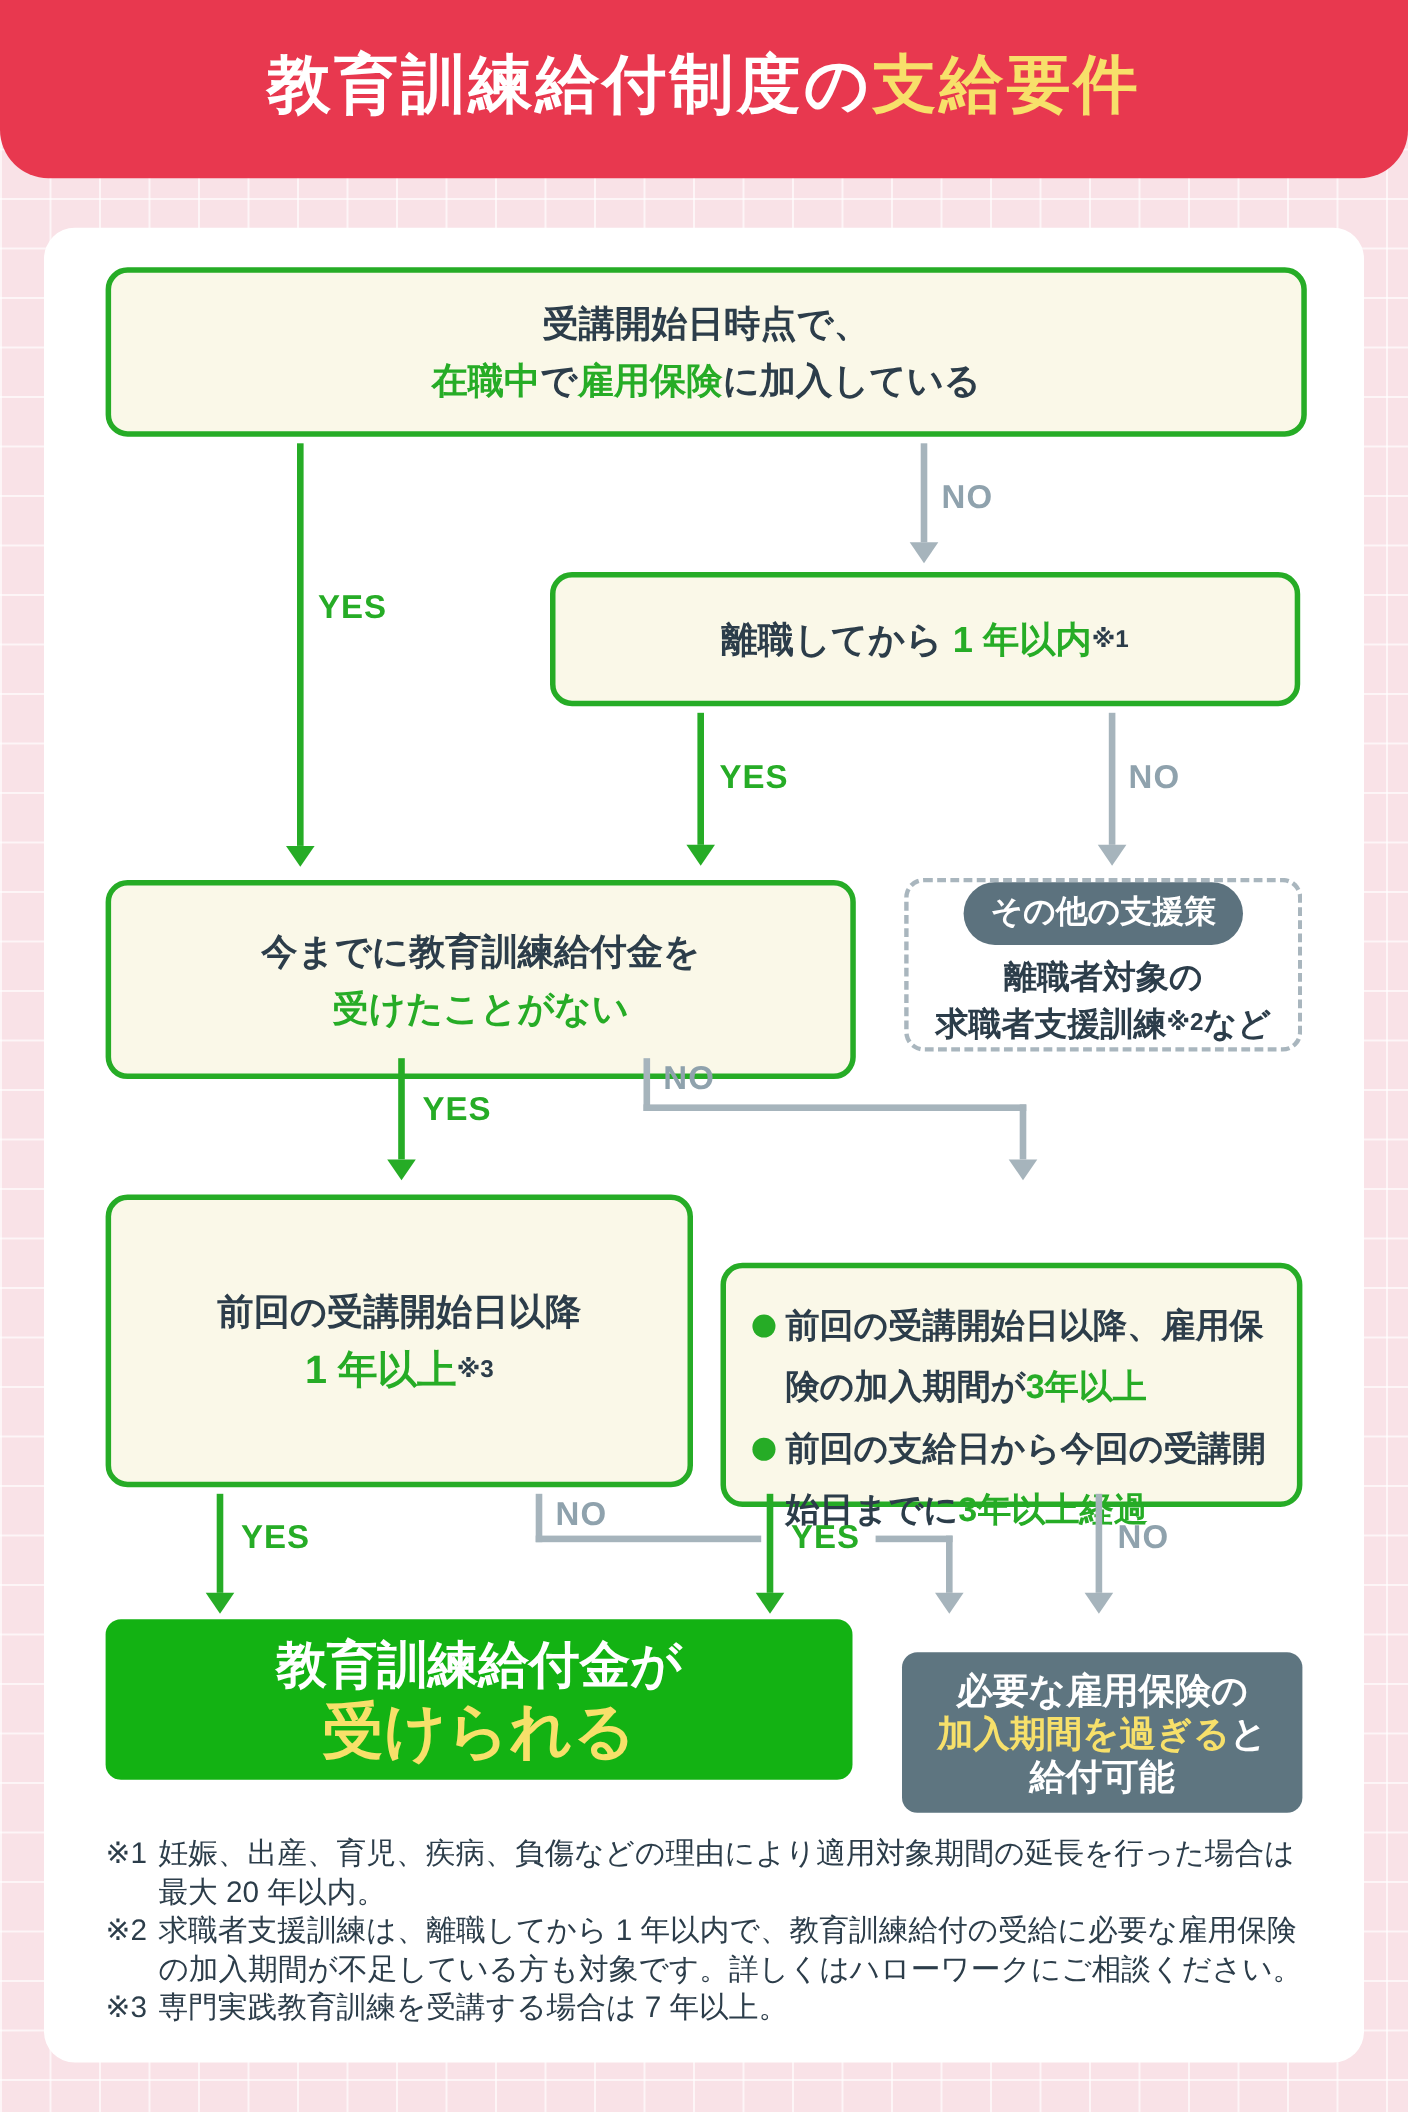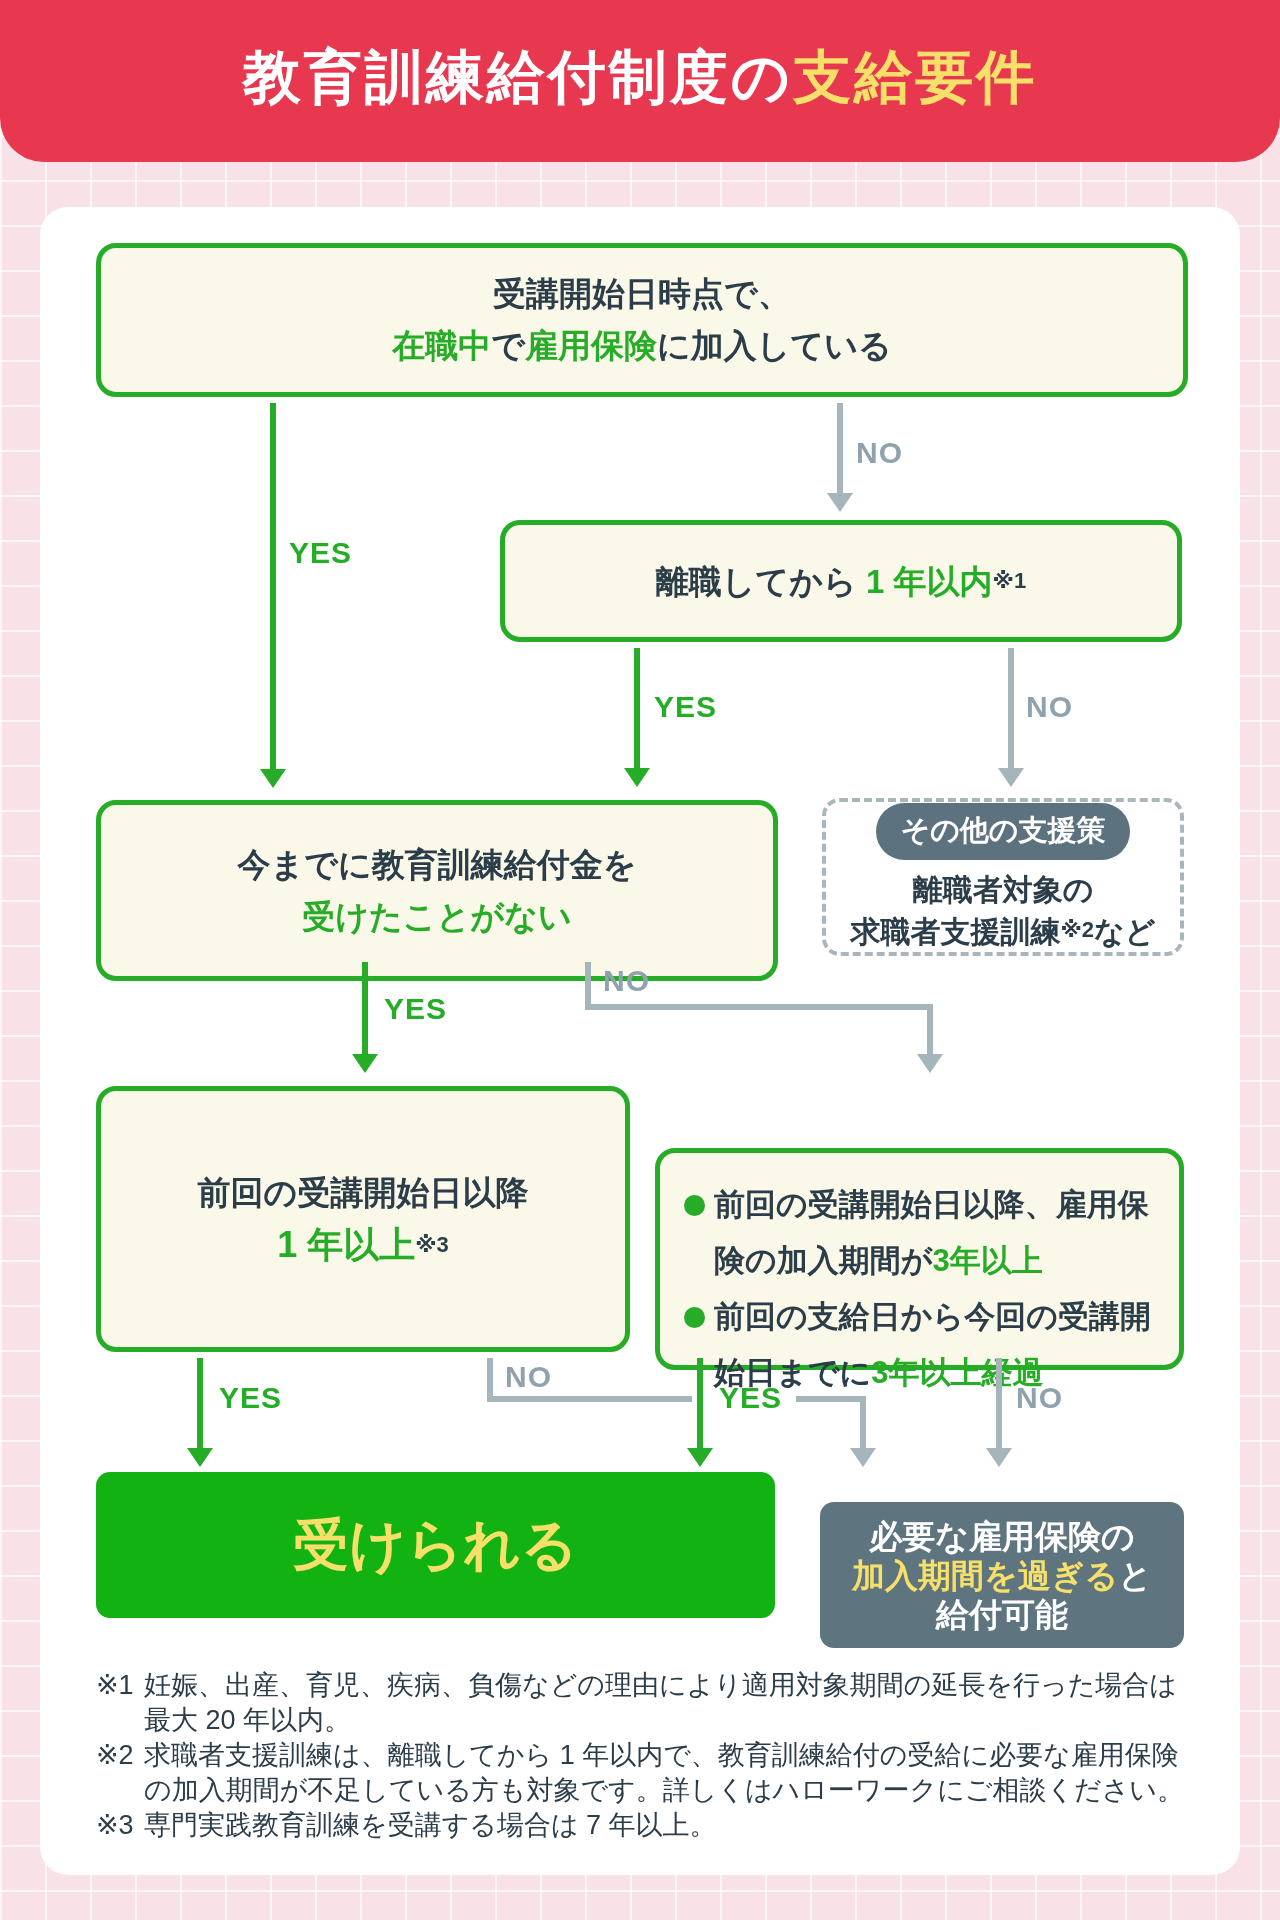--- a/index.html
+++ b/index.html
@@ -186,20 +186,21 @@
 
   <div class="vline green-fill" style="left:697px;top:1358px;height:90px;"></div>
   <div class="ahead green-h" style="left:687px;top:1448px;"></div>
   <div class="lbl yes" style="left:719px;top:1383px;">YES</div>
 
   <div class="vline gray-fill" style="left:996px;top:1358px;height:90px;"></div>
   <div class="ahead gray-h" style="left:986px;top:1448px;"></div>
   <div class="lbl no" style="left:1016px;top:1383px;">NO</div>
 
   <div class="result ok" style="left:96px;top:1472px;width:679px;height:146px;">
+    <div class="l1">教育訓練給付金が</div>
     <div class="l2">受けられる</div>
   </div>
 
   <div class="result wait" style="left:820px;top:1472px;width:364px;height:146px;">
     <div class="ln">必要な雇用保険の</div>
     <div class="ln">
       <span class="yl">加入期間を過ぎる</span><span>と</span>
     </div>
     <div class="ln">給付可能</div>
   </div>

